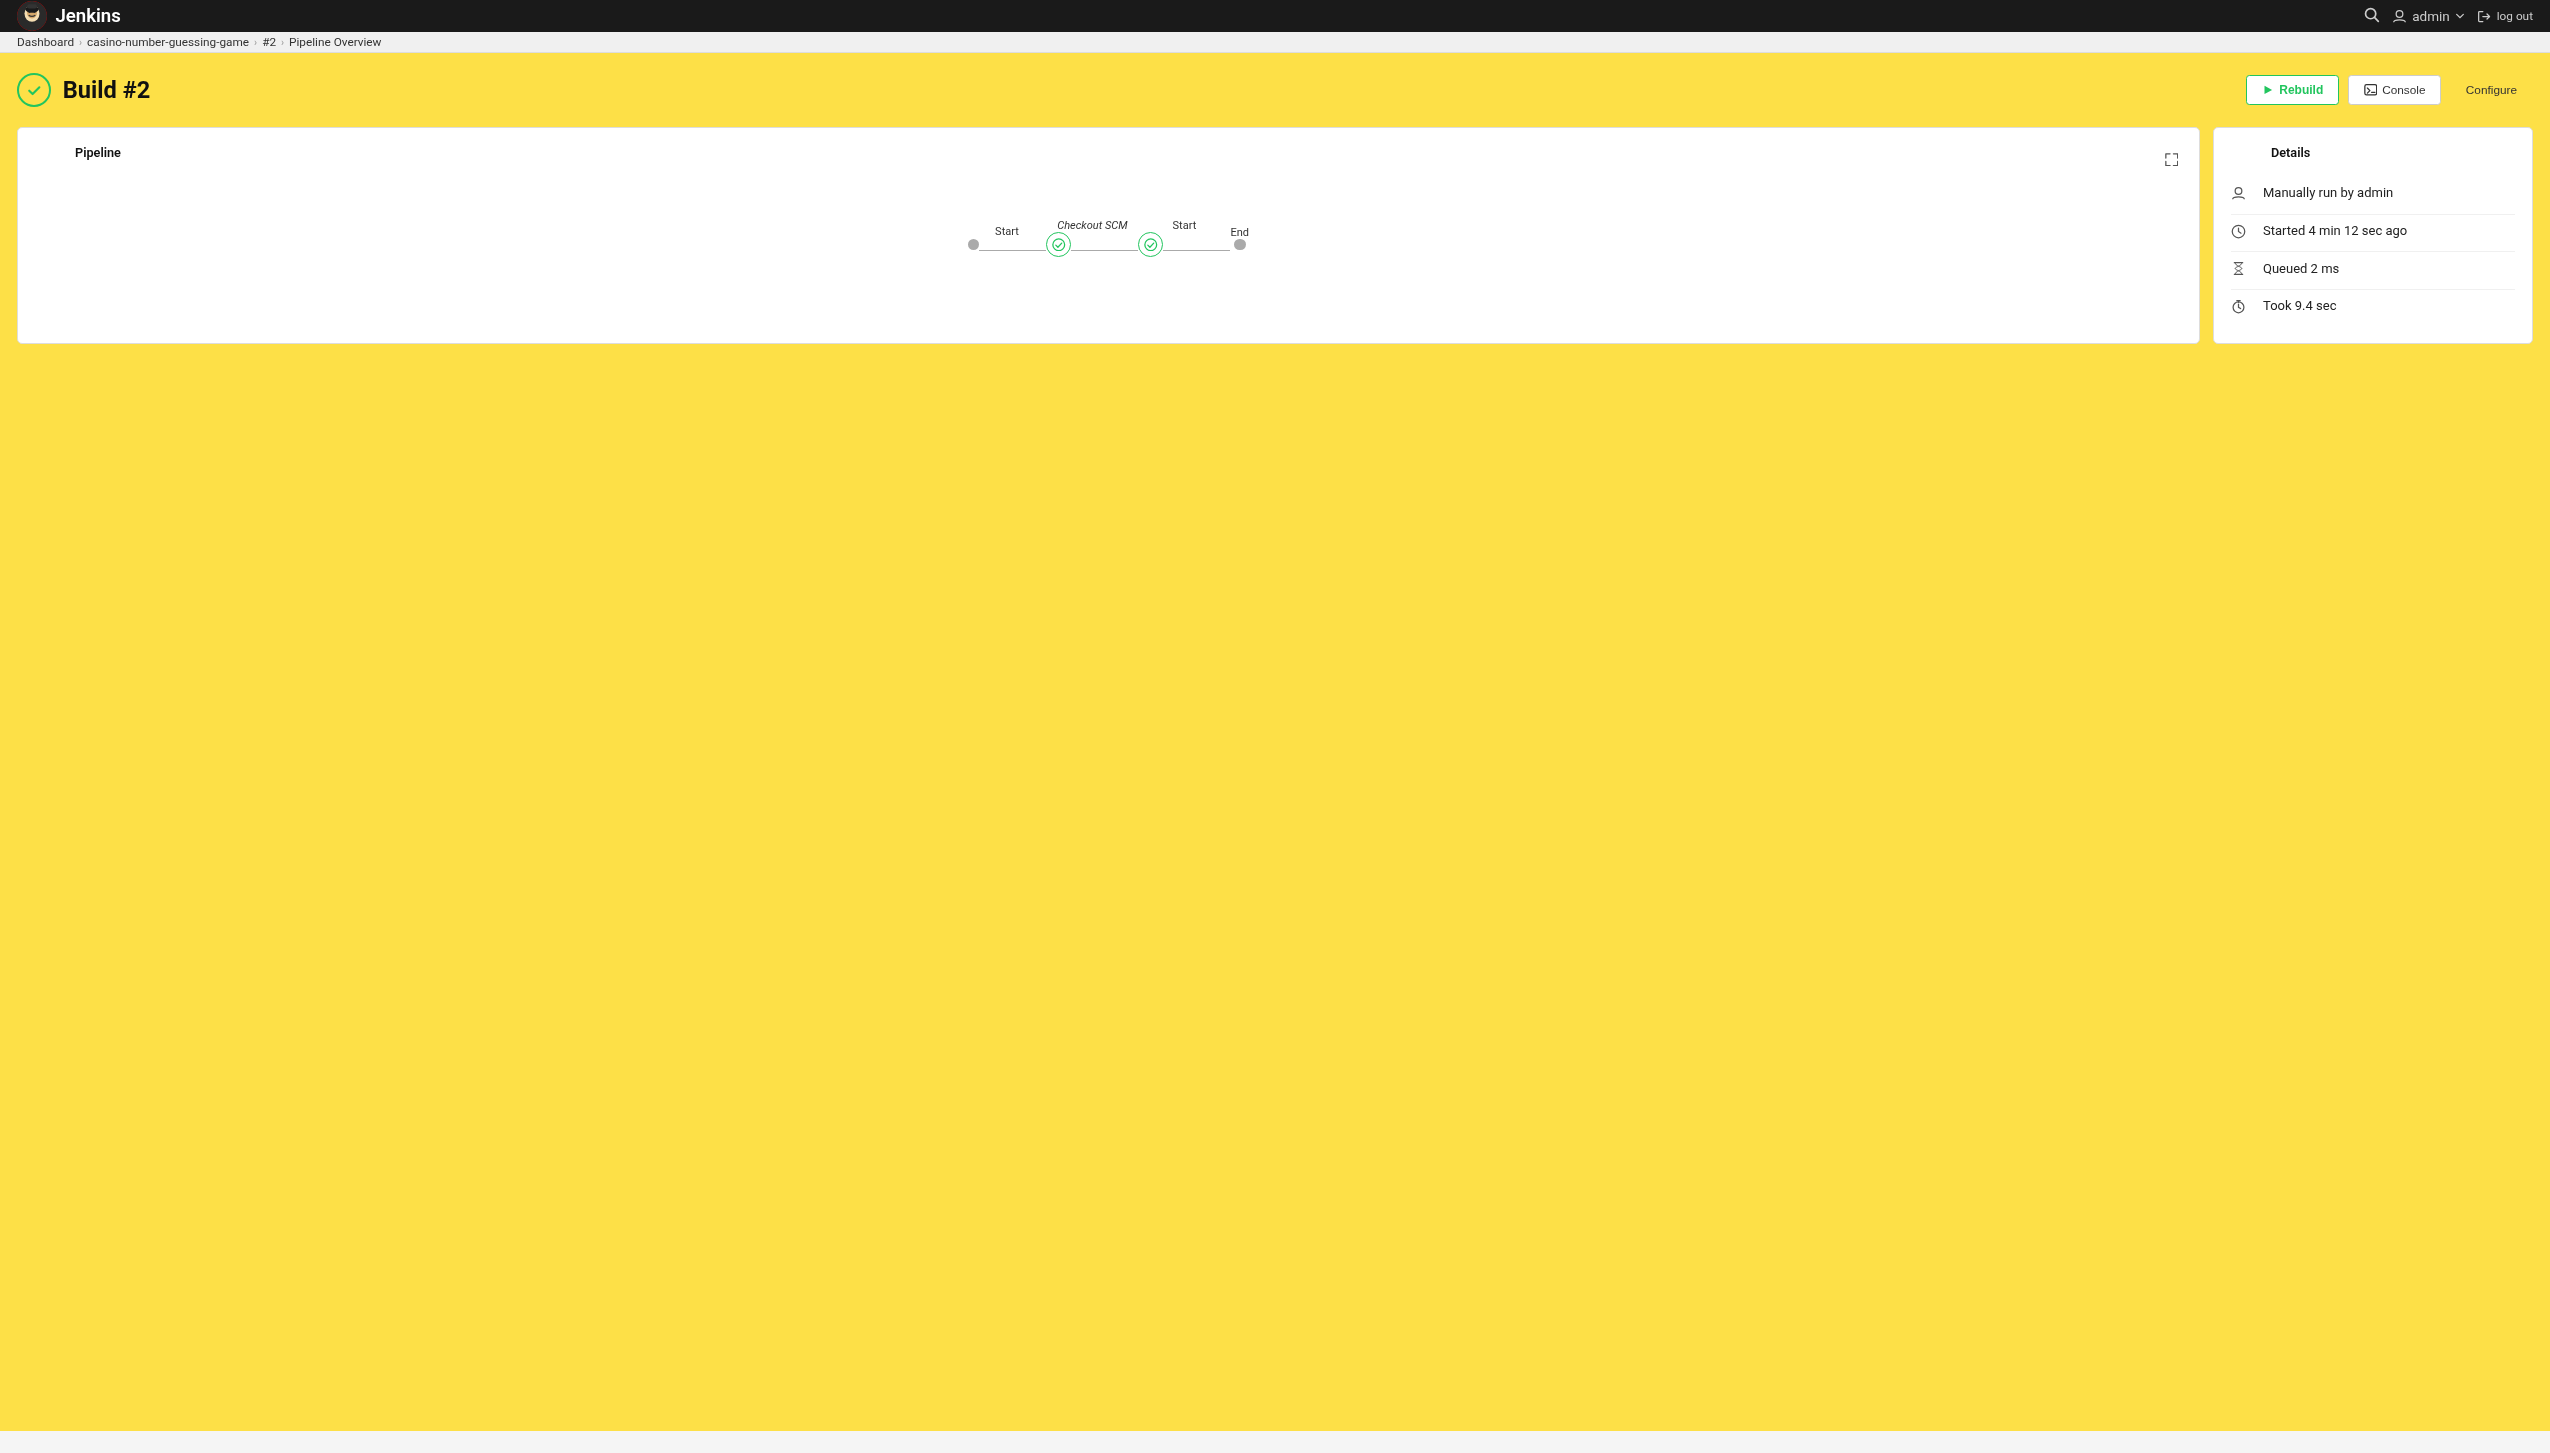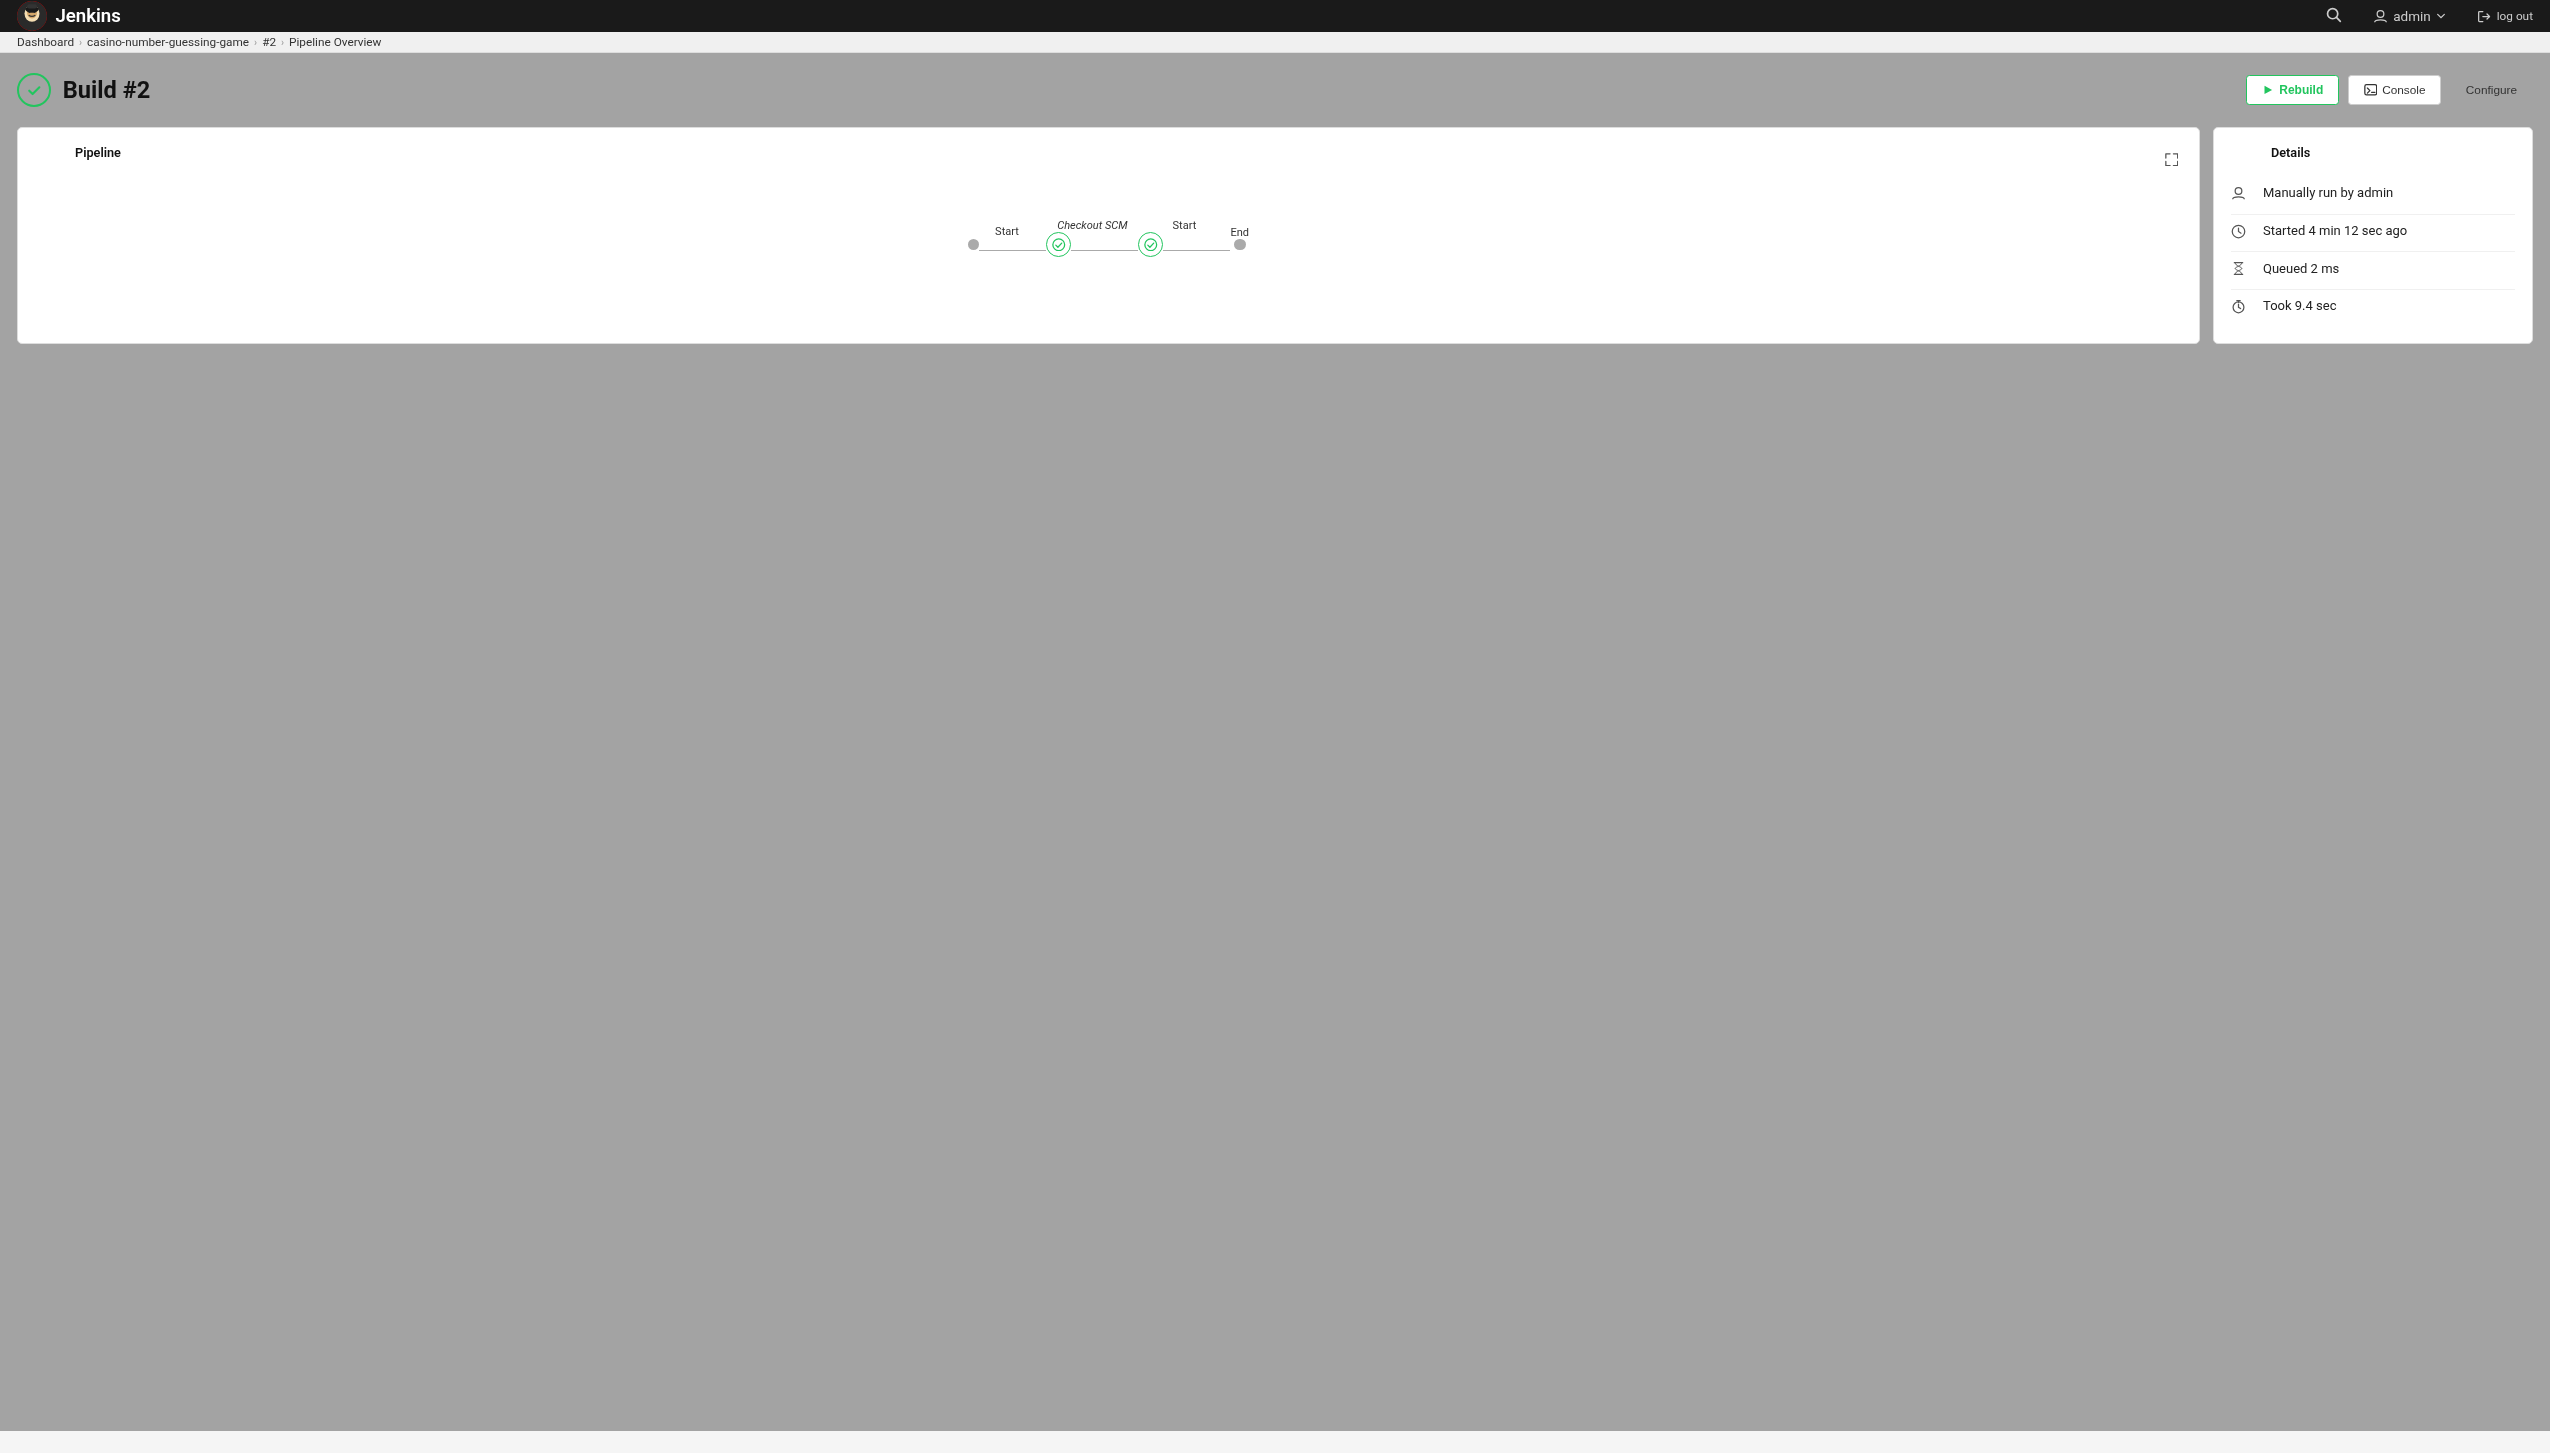--- a/index.html
+++ b/index.html
@@ -19,41 +19,41 @@
     .jenkins-logo {
       width: 30px; height: 30px;
       background: #cc0000;
       border-radius: 50%;
       display: flex; align-items: center; justify-content: center;
       font-size: 15px;
       flex-shrink: 0;
       overflow: hidden;
     }
     .jenkins-title { font-size: 18.6px; font-weight: 600; color: #fff; }
-    .header-right { display: flex; align-items: center; gap: 31px; }
+    .header-right { display: flex; align-items: center; gap: 12px; }
     .header-search { color: #ccc; font-size: 15px; cursor: pointer; }
     .header-user { display: flex; align-items: center; gap: 5px; color: #ccc; cursor: pointer; }
     .header-logout { display: flex; align-items: center; gap: 5px; color: #ccc; cursor: pointer; font-size: 11.8px; }
 
     
     .breadcrumb {
       background: #f0f0f0;
       border-bottom: 0.8px solid #ddd;
       padding: 3px 17px;
       display: flex;
       align-items: center;
       gap: 5px;
       font-size: 11.8px;
     }
     .breadcrumb a { color: #333; text-decoration: none; cursor: pointer; }
     .breadcrumb-sep { color: #999; font-size: 10px; }
     .breadcrumb-current { color: #333; }
 
     
-    .main { padding: 20px 17px; background: #a3a3a3; min-height: calc(100vh - 44px - 31px); }
+    .main { padding: 20px 17px; background: #fde047; min-height: calc(100vh - 44px - 31px); }
 
     
     .build-title-row {
       display: flex;
       align-items: center;
       justify-content: space-between;
       margin-bottom: 20px;
     }
     .build-title {
       display: flex;

